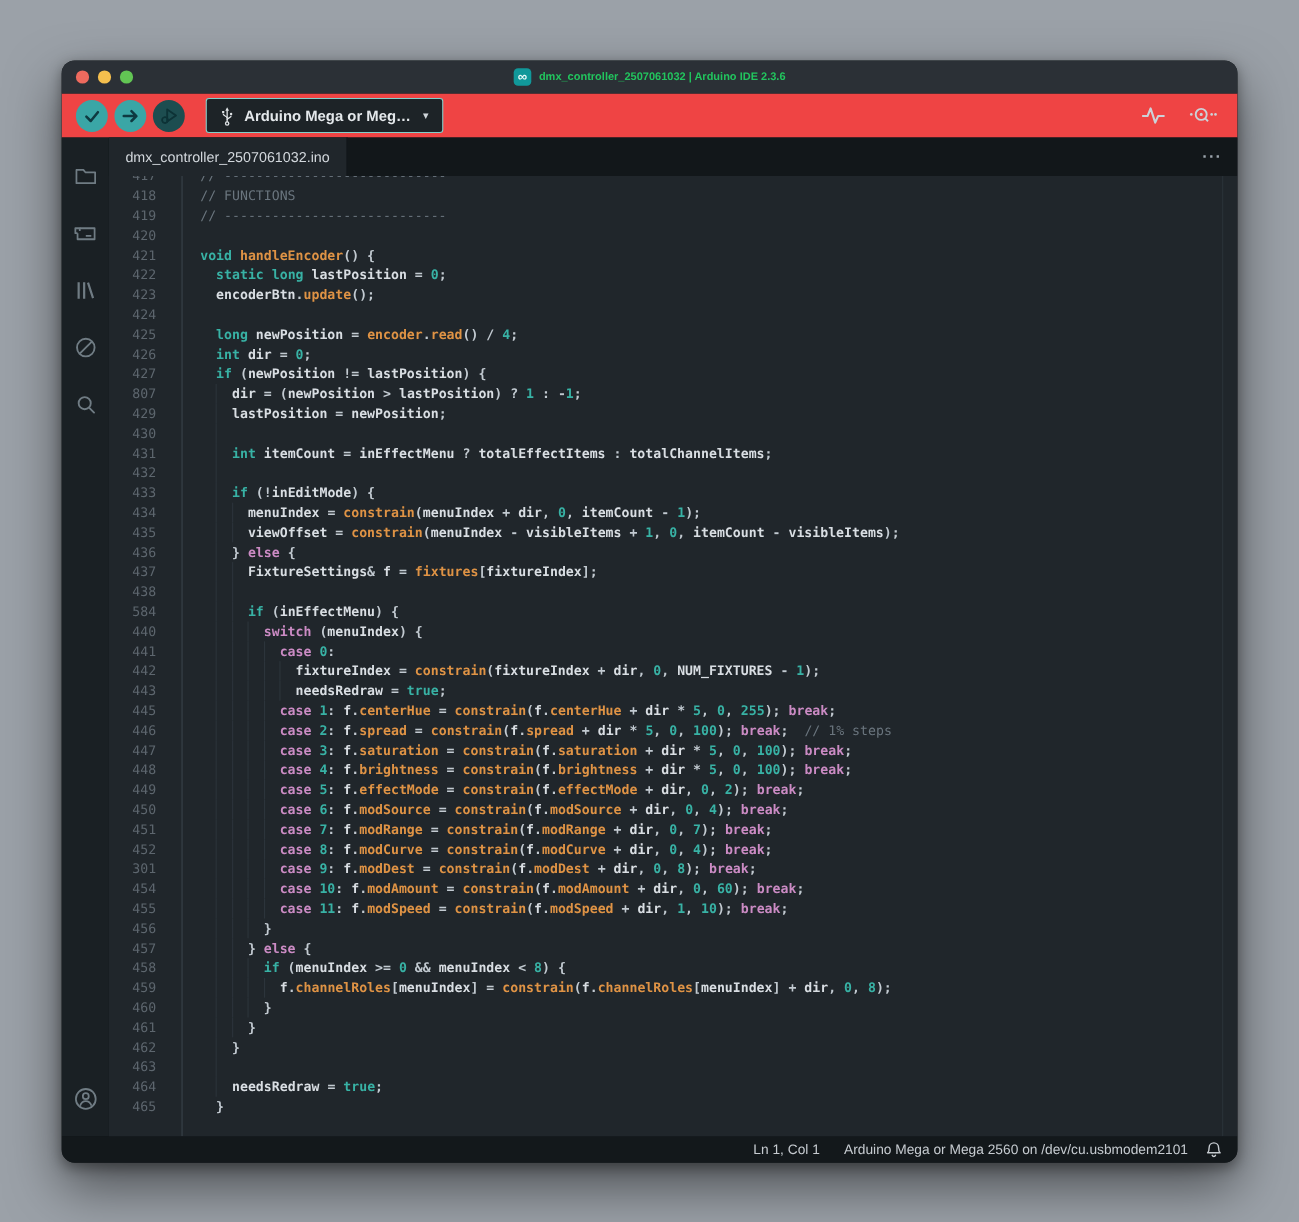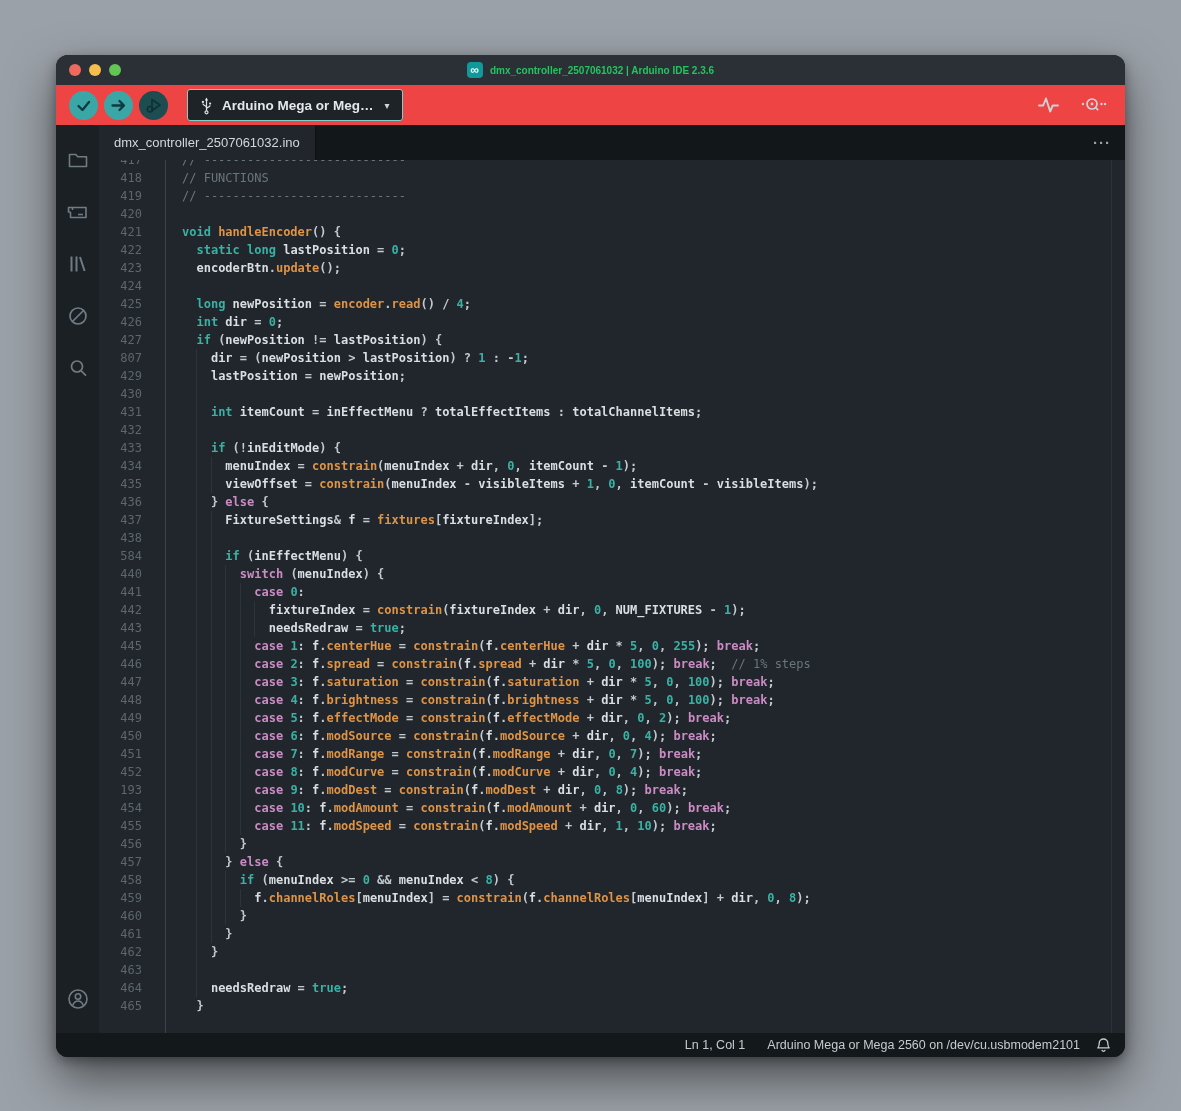--- a/index.html
+++ b/index.html
@@ -341,21 +341,21 @@
             </div>
             <div class="line">
               <span class="ln">451</span>
               <span class="code"><i class="guide" style="left: 14.4454px;"></i><i class="guide" style="left: 28.8908px;"></i><i class="guide" style="left: 43.3362px;"></i><i class="guide" style="left: 57.7816px;"></i><span class="tk-o">          </span><span class="tk-p">case </span><span class="tk-n">7</span><span class="tk-o">: </span><span class="tk-v">f</span><span class="tk-o">.</span><span class="tk-f">modRange</span><span class="tk-o"> = </span><span class="tk-f">constrain</span><span class="tk-o">(</span><span class="tk-v">f</span><span class="tk-o">.</span><span class="tk-f">modRange</span><span class="tk-o"> + </span><span class="tk-v">dir</span><span class="tk-o">, </span><span class="tk-n">0</span><span class="tk-o">, </span><span class="tk-n">7</span><span class="tk-o">); </span><span class="tk-p">break</span><span class="tk-o">;</span></span>
             </div>
             <div class="line">
               <span class="ln">452</span>
               <span class="code"><i class="guide" style="left: 14.4454px;"></i><i class="guide" style="left: 28.8908px;"></i><i class="guide" style="left: 43.3362px;"></i><i class="guide" style="left: 57.7816px;"></i><span class="tk-o">          </span><span class="tk-p">case </span><span class="tk-n">8</span><span class="tk-o">: </span><span class="tk-v">f</span><span class="tk-o">.</span><span class="tk-f">modCurve</span><span class="tk-o"> = </span><span class="tk-f">constrain</span><span class="tk-o">(</span><span class="tk-v">f</span><span class="tk-o">.</span><span class="tk-f">modCurve</span><span class="tk-o"> + </span><span class="tk-v">dir</span><span class="tk-o">, </span><span class="tk-n">0</span><span class="tk-o">, </span><span class="tk-n">4</span><span class="tk-o">); </span><span class="tk-p">break</span><span class="tk-o">;</span></span>
             </div>
             <div class="line">
-              <span class="ln">193</span>
+              <span class="ln">301</span>
               <span class="code"><i class="guide" style="left: 14.4454px;"></i><i class="guide" style="left: 28.8908px;"></i><i class="guide" style="left: 43.3362px;"></i><i class="guide" style="left: 57.7816px;"></i><span class="tk-o">          </span><span class="tk-p">case </span><span class="tk-n">9</span><span class="tk-o">: </span><span class="tk-v">f</span><span class="tk-o">.</span><span class="tk-f">modDest</span><span class="tk-o"> = </span><span class="tk-f">constrain</span><span class="tk-o">(</span><span class="tk-v">f</span><span class="tk-o">.</span><span class="tk-f">modDest</span><span class="tk-o"> + </span><span class="tk-v">dir</span><span class="tk-o">, </span><span class="tk-n">0</span><span class="tk-o">, </span><span class="tk-n">8</span><span class="tk-o">); </span><span class="tk-p">break</span><span class="tk-o">;</span></span>
             </div>
             <div class="line">
               <span class="ln">454</span>
               <span class="code"><i class="guide" style="left: 14.4454px;"></i><i class="guide" style="left: 28.8908px;"></i><i class="guide" style="left: 43.3362px;"></i><i class="guide" style="left: 57.7816px;"></i><span class="tk-o">          </span><span class="tk-p">case </span><span class="tk-n">10</span><span class="tk-o">: </span><span class="tk-v">f</span><span class="tk-o">.</span><span class="tk-f">modAmount</span><span class="tk-o"> = </span><span class="tk-f">constrain</span><span class="tk-o">(</span><span class="tk-v">f</span><span class="tk-o">.</span><span class="tk-f">modAmount</span><span class="tk-o"> + </span><span class="tk-v">dir</span><span class="tk-o">, </span><span class="tk-n">0</span><span class="tk-o">, </span><span class="tk-n">60</span><span class="tk-o">); </span><span class="tk-p">break</span><span class="tk-o">;</span></span>
             </div>
             <div class="line">
               <span class="ln">455</span>
               <span class="code"><i class="guide" style="left: 14.4454px;"></i><i class="guide" style="left: 28.8908px;"></i><i class="guide" style="left: 43.3362px;"></i><i class="guide" style="left: 57.7816px;"></i><span class="tk-o">          </span><span class="tk-p">case </span><span class="tk-n">11</span><span class="tk-o">: </span><span class="tk-v">f</span><span class="tk-o">.</span><span class="tk-f">modSpeed</span><span class="tk-o"> = </span><span class="tk-f">constrain</span><span class="tk-o">(</span><span class="tk-v">f</span><span class="tk-o">.</span><span class="tk-f">modSpeed</span><span class="tk-o"> + </span><span class="tk-v">dir</span><span class="tk-o">, </span><span class="tk-n">1</span><span class="tk-o">, </span><span class="tk-n">10</span><span class="tk-o">); </span><span class="tk-p">break</span><span class="tk-o">;</span></span>
             </div>

